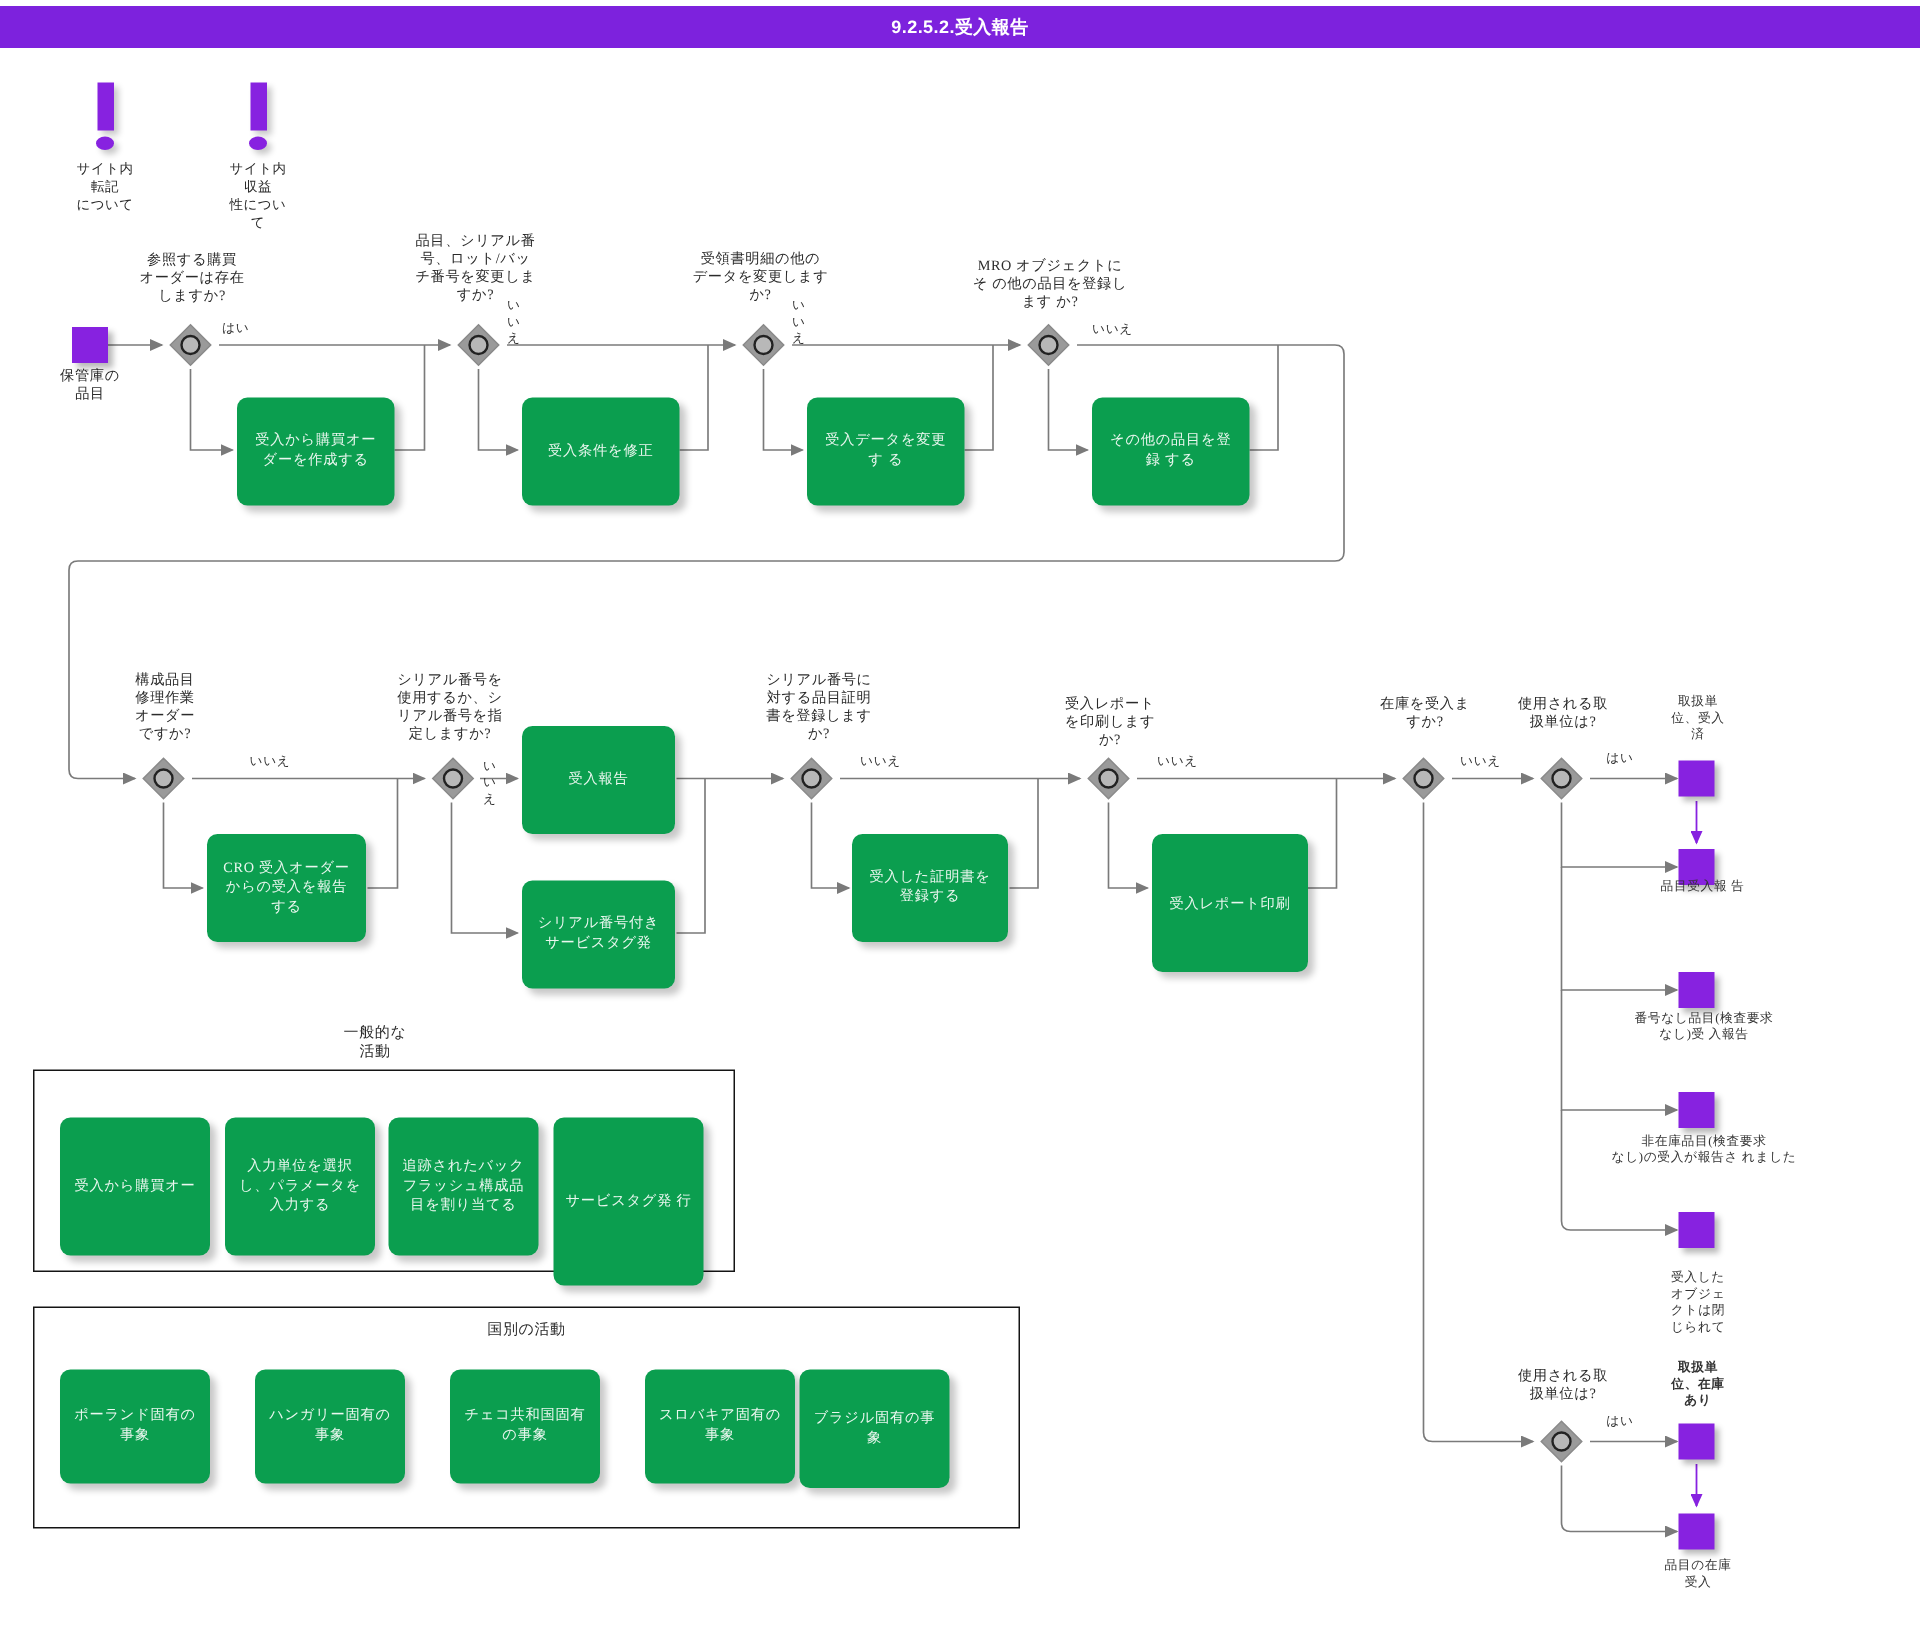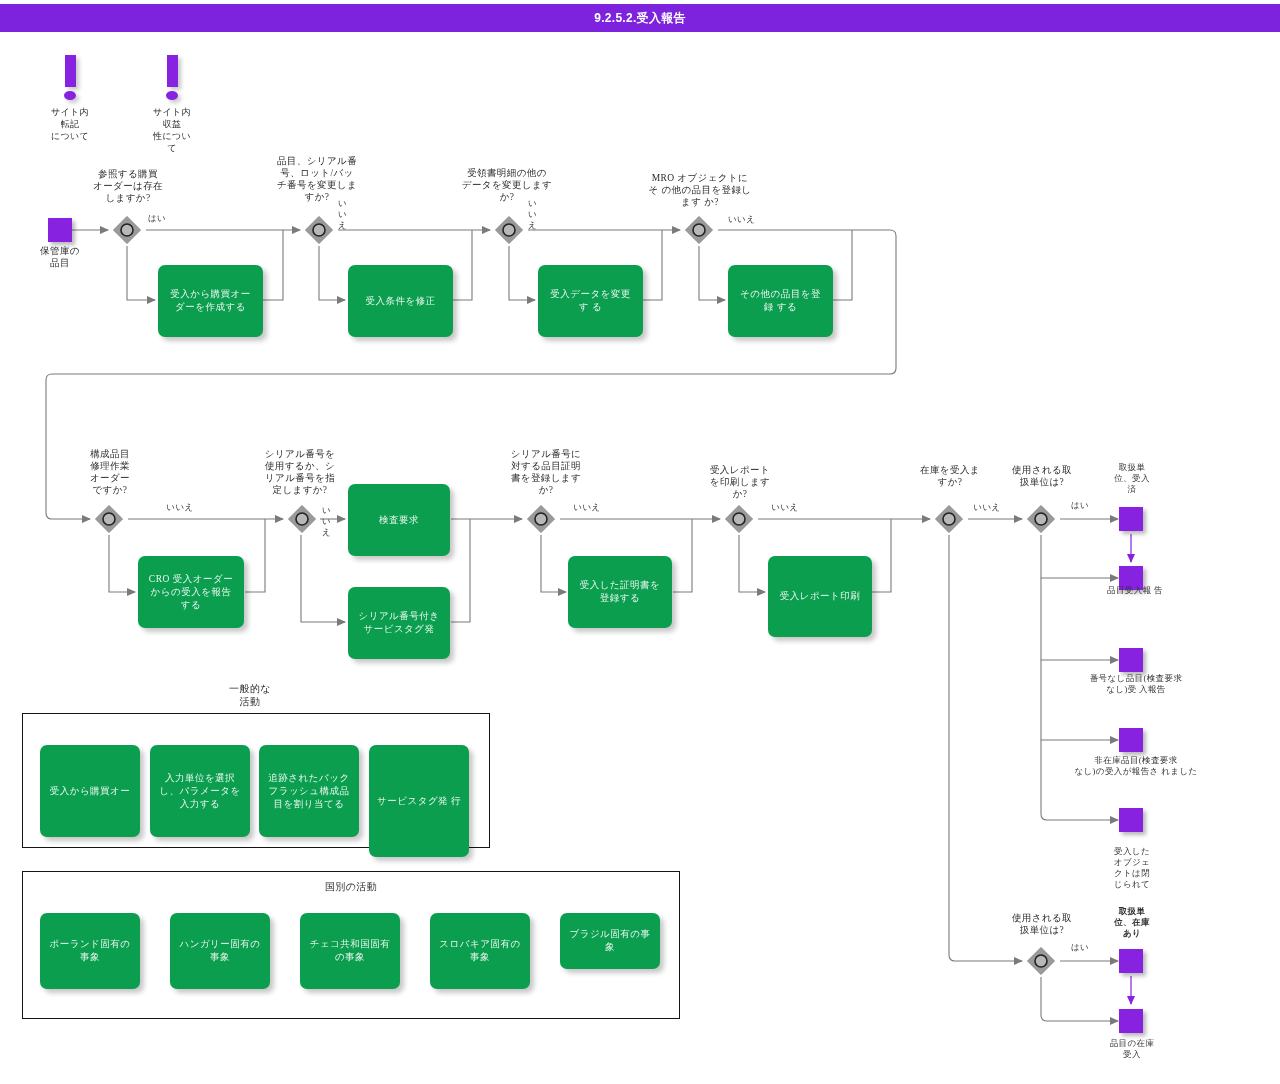--- a/index.html
+++ b/index.html
@@ -281,26 +281,26 @@
     <polygon points="15,1.5 28.5,15 15,28.5 1.5,15" fill="#9a9a9a" stroke="#8a8a8a" stroke-width="1"></polygon>
     <circle cx="15" cy="15" r="6" fill="#b8b8b8" stroke="#222" stroke-width="1.6"></circle>
   </svg>
   <div class="lbl" style="left: 904px; top: 464px; width: 92px; white-space: pre-line;">在庫を受入ま
 すか?</div>
   <div class="lbl small" style="left:964px;top:502px;width:46px;">いいえ</div>
 
   <div class="node proc" style="left: 138px; top: 556px; width: 106px; height: 72px; white-space: pre-line;">CRO 受入オーダー
 からの受入を報告
 する</div>
-  <div class="node proc" style="left:348px;top:484px;width:102px;height:72px;">検査要求</div>
+  <div class="node proc" style="left:348px;top:484px;width:102px;height:72px;">受入報告</div>
   <div class="node proc" style="left: 348px; top: 587px; width: 102px; height: 72px; white-space: pre-line;">シリアル番号付き
 サービスタグ発</div>
   <div class="node proc" style="left: 568px; top: 556px; width: 104px; height: 72px; white-space: pre-line;">受入した証明書を
 登録する</div>
-  <div class="node proc" style="left:768px;top:556px;width:104px;height:81px;font-family:Liberation Mono, monospace;">受入レポート印刷</div>
+  <div class="node proc" style="left:768px;top:556px;width:104px;height:92px;font-family:Liberation Mono, monospace;">受入レポート印刷</div>
 
   <svg class="node dia" style="left:1026px;top:504px;" viewBox="0 0 30 30">
     <polygon points="15,1.5 28.5,15 15,28.5 1.5,15" fill="#9a9a9a" stroke="#8a8a8a" stroke-width="1"></polygon>
     <circle cx="15" cy="15" r="6" fill="#b8b8b8" stroke="#222" stroke-width="1.6"></circle>
   </svg>
   <div class="lbl" style="left: 994px; top: 464px; width: 96px; white-space: pre-line;">使用される取
 扱単位は?</div>
   <div class="lbl small" style="left:1062px;top:500px;width:36px;">はい</div>
 
   <div class="node term" style="left:1119px;top:507px;width:24px;height:24px;"></div>
@@ -356,16 +356,16 @@
 
   <div class="group" style="left:22px;top:871px;width:658px;height:148px;"></div>
   <div class="grouptitle" style="left:261px;top:880px;width:180px;">国別の活動</div>
   <div class="node proc" style="left:40px;top:913px;width:100px;height:76px;">ポーランド固有の事象</div>
   <div class="node proc" style="left: 170px; top: 913px; width: 100px; height: 76px; white-space: pre-line;">ハンガリー固有の
 事象</div>
   <div class="node proc" style="left: 300px; top: 913px; width: 100px; height: 76px; white-space: pre-line;">チェコ共和国固有
 の事象</div>
   <div class="node proc" style="left: 430px; top: 913px; width: 100px; height: 76px; white-space: pre-line;">スロバキア固有の
 事象</div>
-  <div class="node proc" style="left: 560px; top: 913px; width: 100px; height: 56px; white-space: pre-line;">ブラジル固有の事
+  <div class="node proc" style="left: 533px; top: 913px; width: 100px; height: 79px; white-space: pre-line;">ブラジル固有の事
 象</div>
 
 </div>
 
 </body></html>

